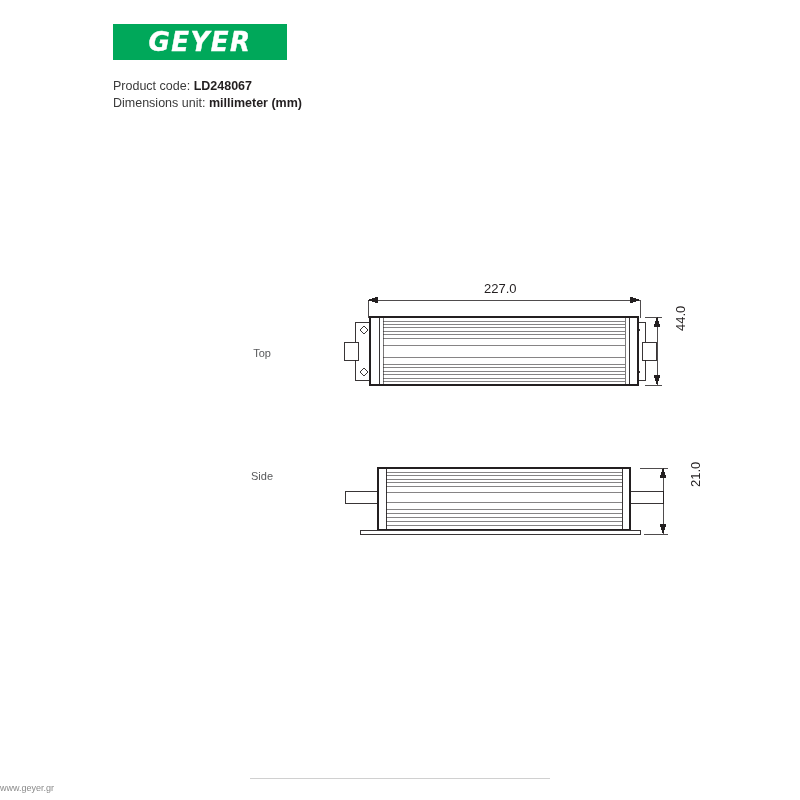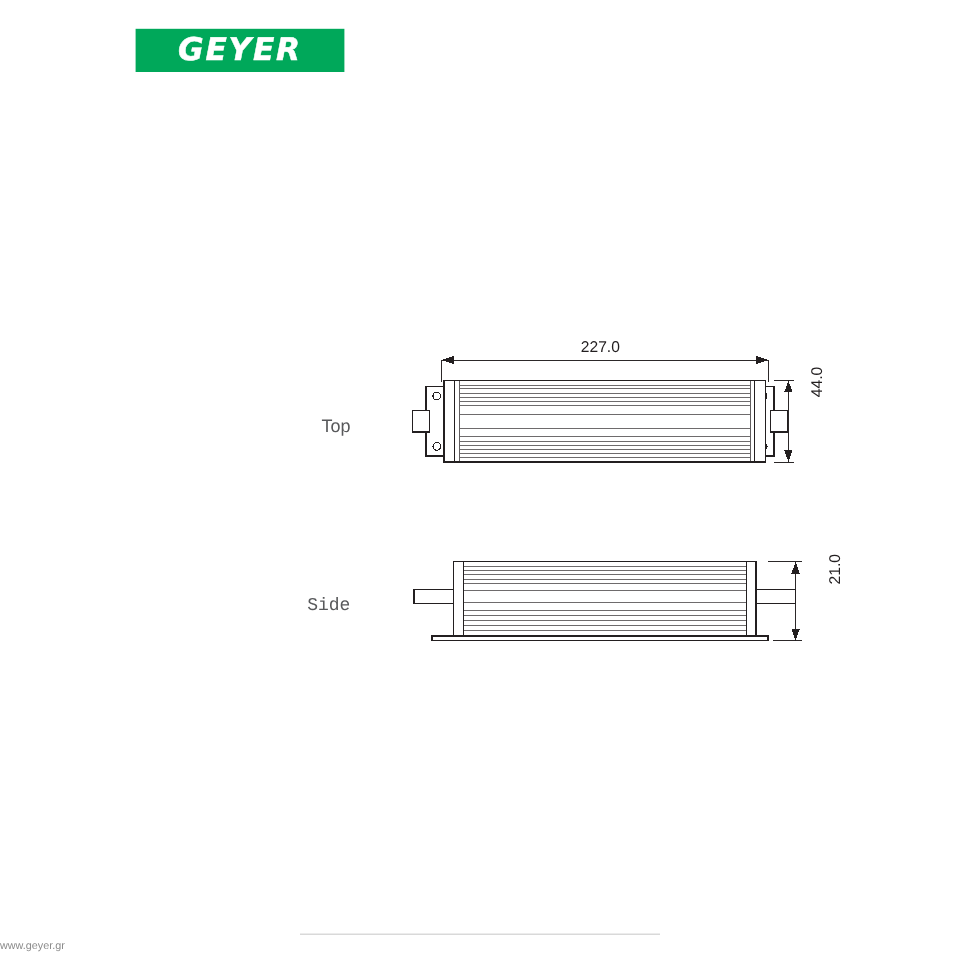--- a/index.html
+++ b/index.html
@@ -63,27 +63,27 @@
 
   
   .drawing {
     position: absolute;
     left: 0; top: 0;
     width: 800px; height: 800px;
   }
 
   .view-label {
     position: absolute;
-    font-size: 15px;
+    font-size: 11px;
     color: #58595b;
-    text-align: right;
+    text-align: center;
     width: 60px;
   }
   #label-top  { left: 232px; top: 347px; }
-  #label-side { left: 232px; top: 496px; font-family: Liberation Mono, monospace; }
+  #label-side { left: 232px; top: 470px; }
 
   .dim-text {
     position: absolute;
     font-size: 13px;
     color: #231f20;
     white-space: nowrap;
   }
   #dim-length { left: 484px; top: 281px; }
   #dim-height {
     left: 673px; top: 331px;
@@ -114,20 +114,30 @@
 </style>
 </head>
 <body>
 
 <div class="sheet">
 
   <div class="logo">
     <span class="logo-text">GEYER</span>
   </div>
 
+  <div class="meta">
+    <div class="row">
+      <span>Product code:</span>
+      <span class="val">LD248067</span>
+    </div>
+    <div class="row">
+      <span>Dimensions unit:</span>
+      <span class="val">millimeter (mm)</span>
+    </div>
+  </div>
 
   <svg class="drawing" viewBox="0 0 800 800">
     <g fill="none" stroke="#231f20" stroke-width="1" shape-rendering="crispEdges">
 
       <line x1="368" y1="300" x2="368" y2="318" stroke="#231f20" stroke-width="0.8"></line>
       <line x1="640" y1="300" x2="640" y2="318" stroke="#231f20" stroke-width="0.8"></line>
 
       <line x1="368" y1="300" x2="640" y2="300" stroke="#231f20" stroke-width="0.8"></line>
       <polygon points="368,300 378,296.5 378,303.5" fill="#231f20" stroke="none"></polygon>
       <polygon points="640,300 630,296.5 630,303.5" fill="#231f20" stroke="none"></polygon>

